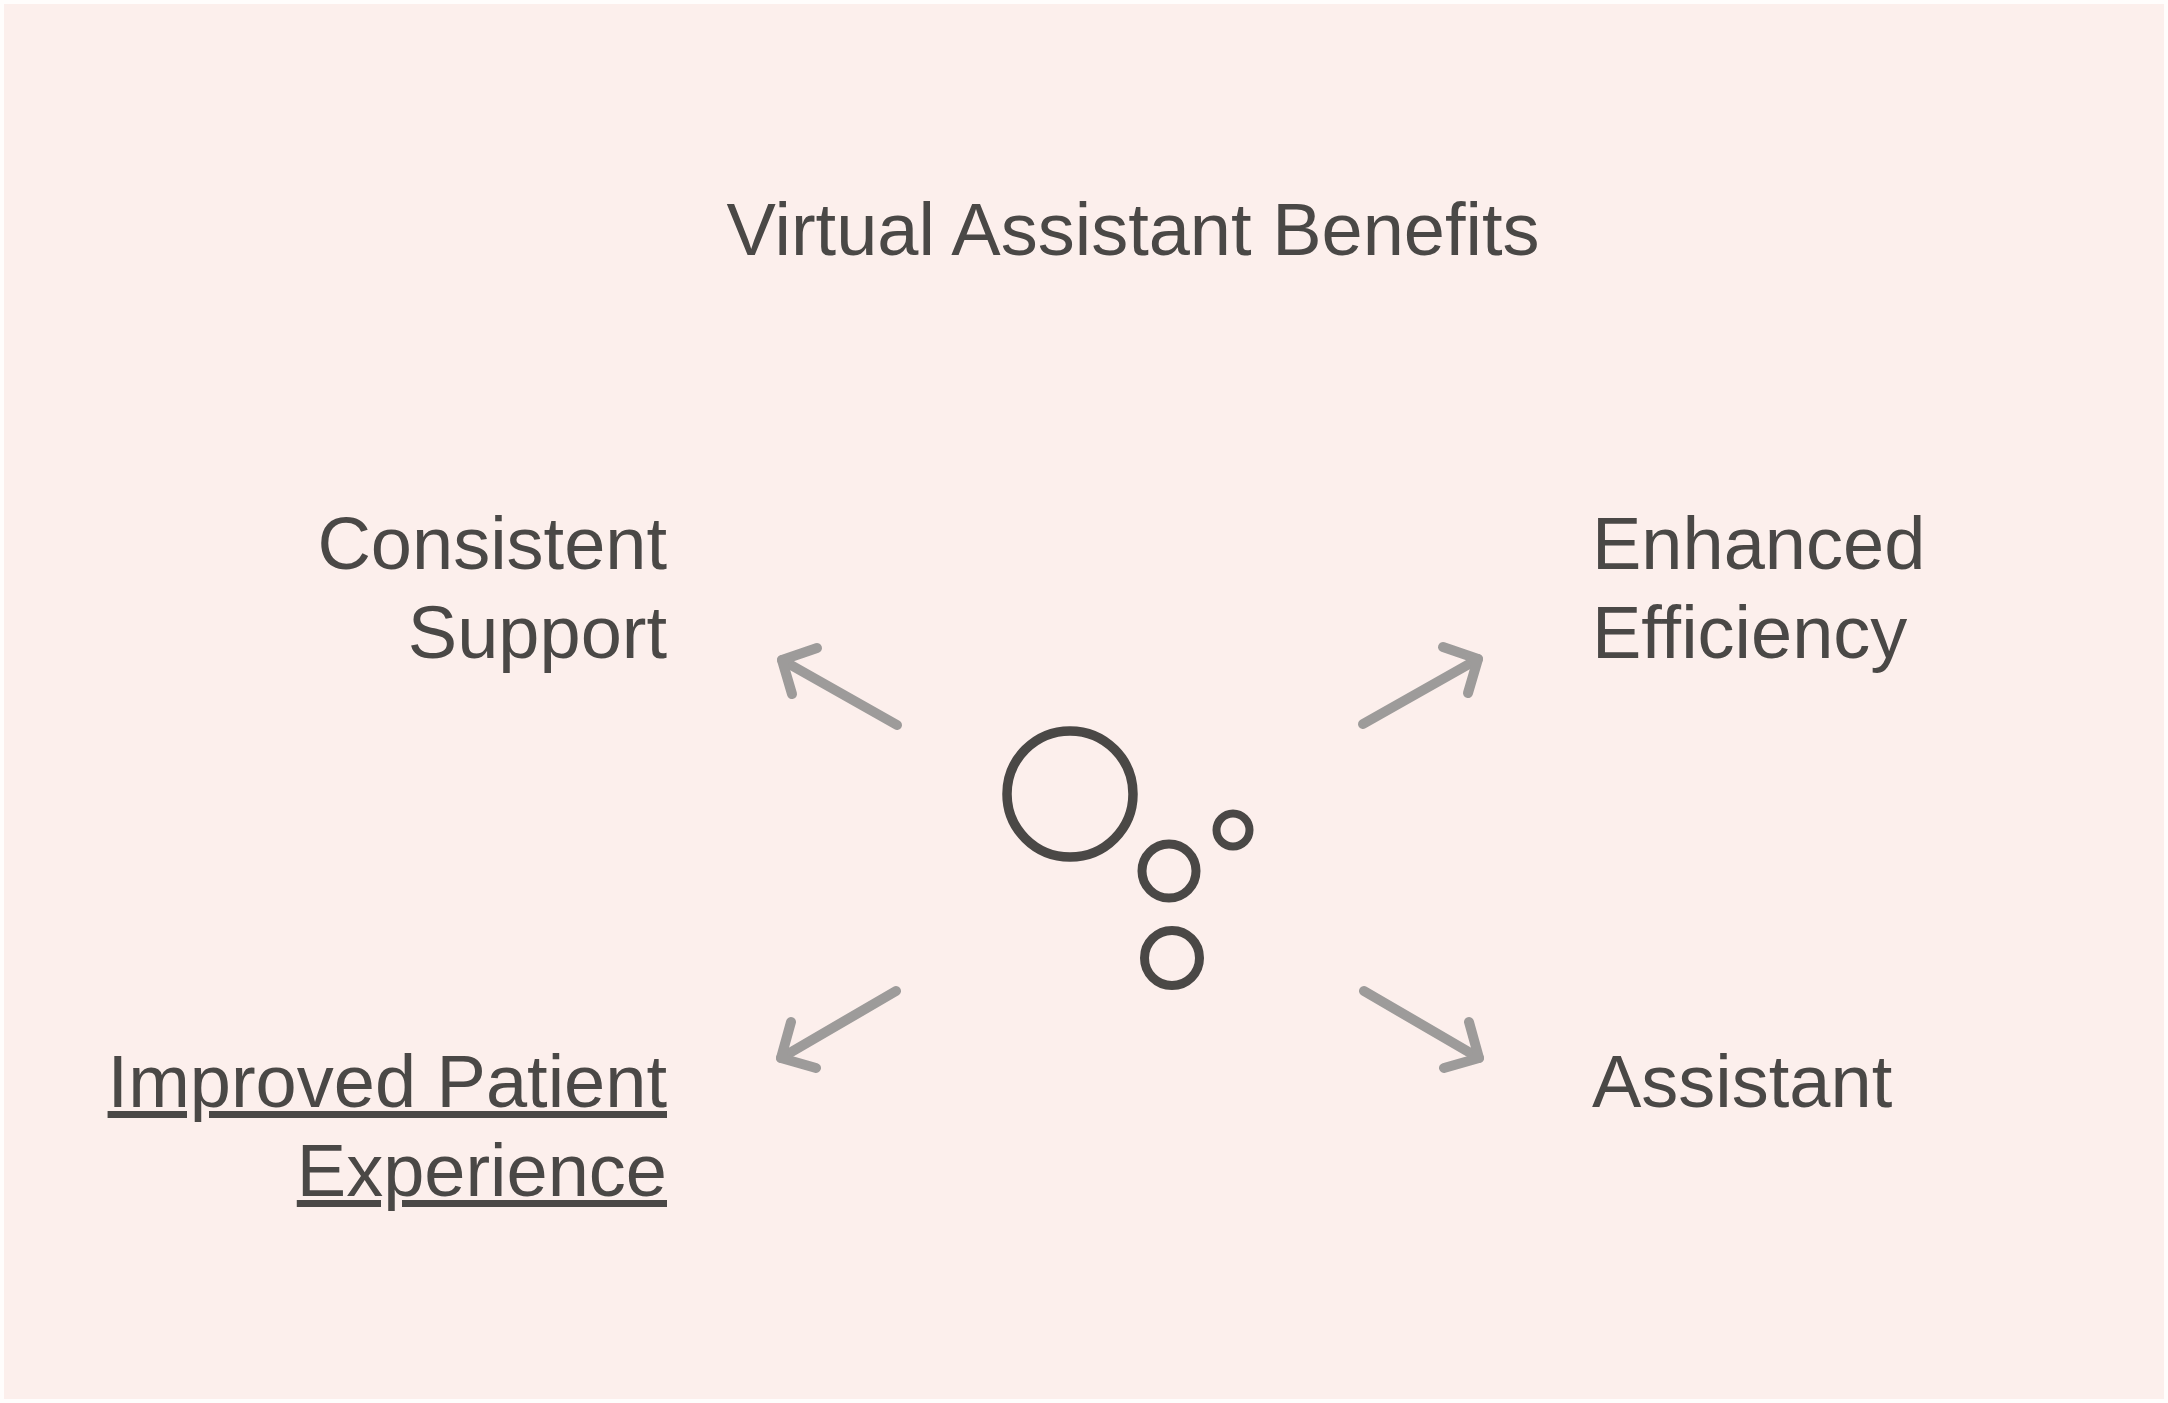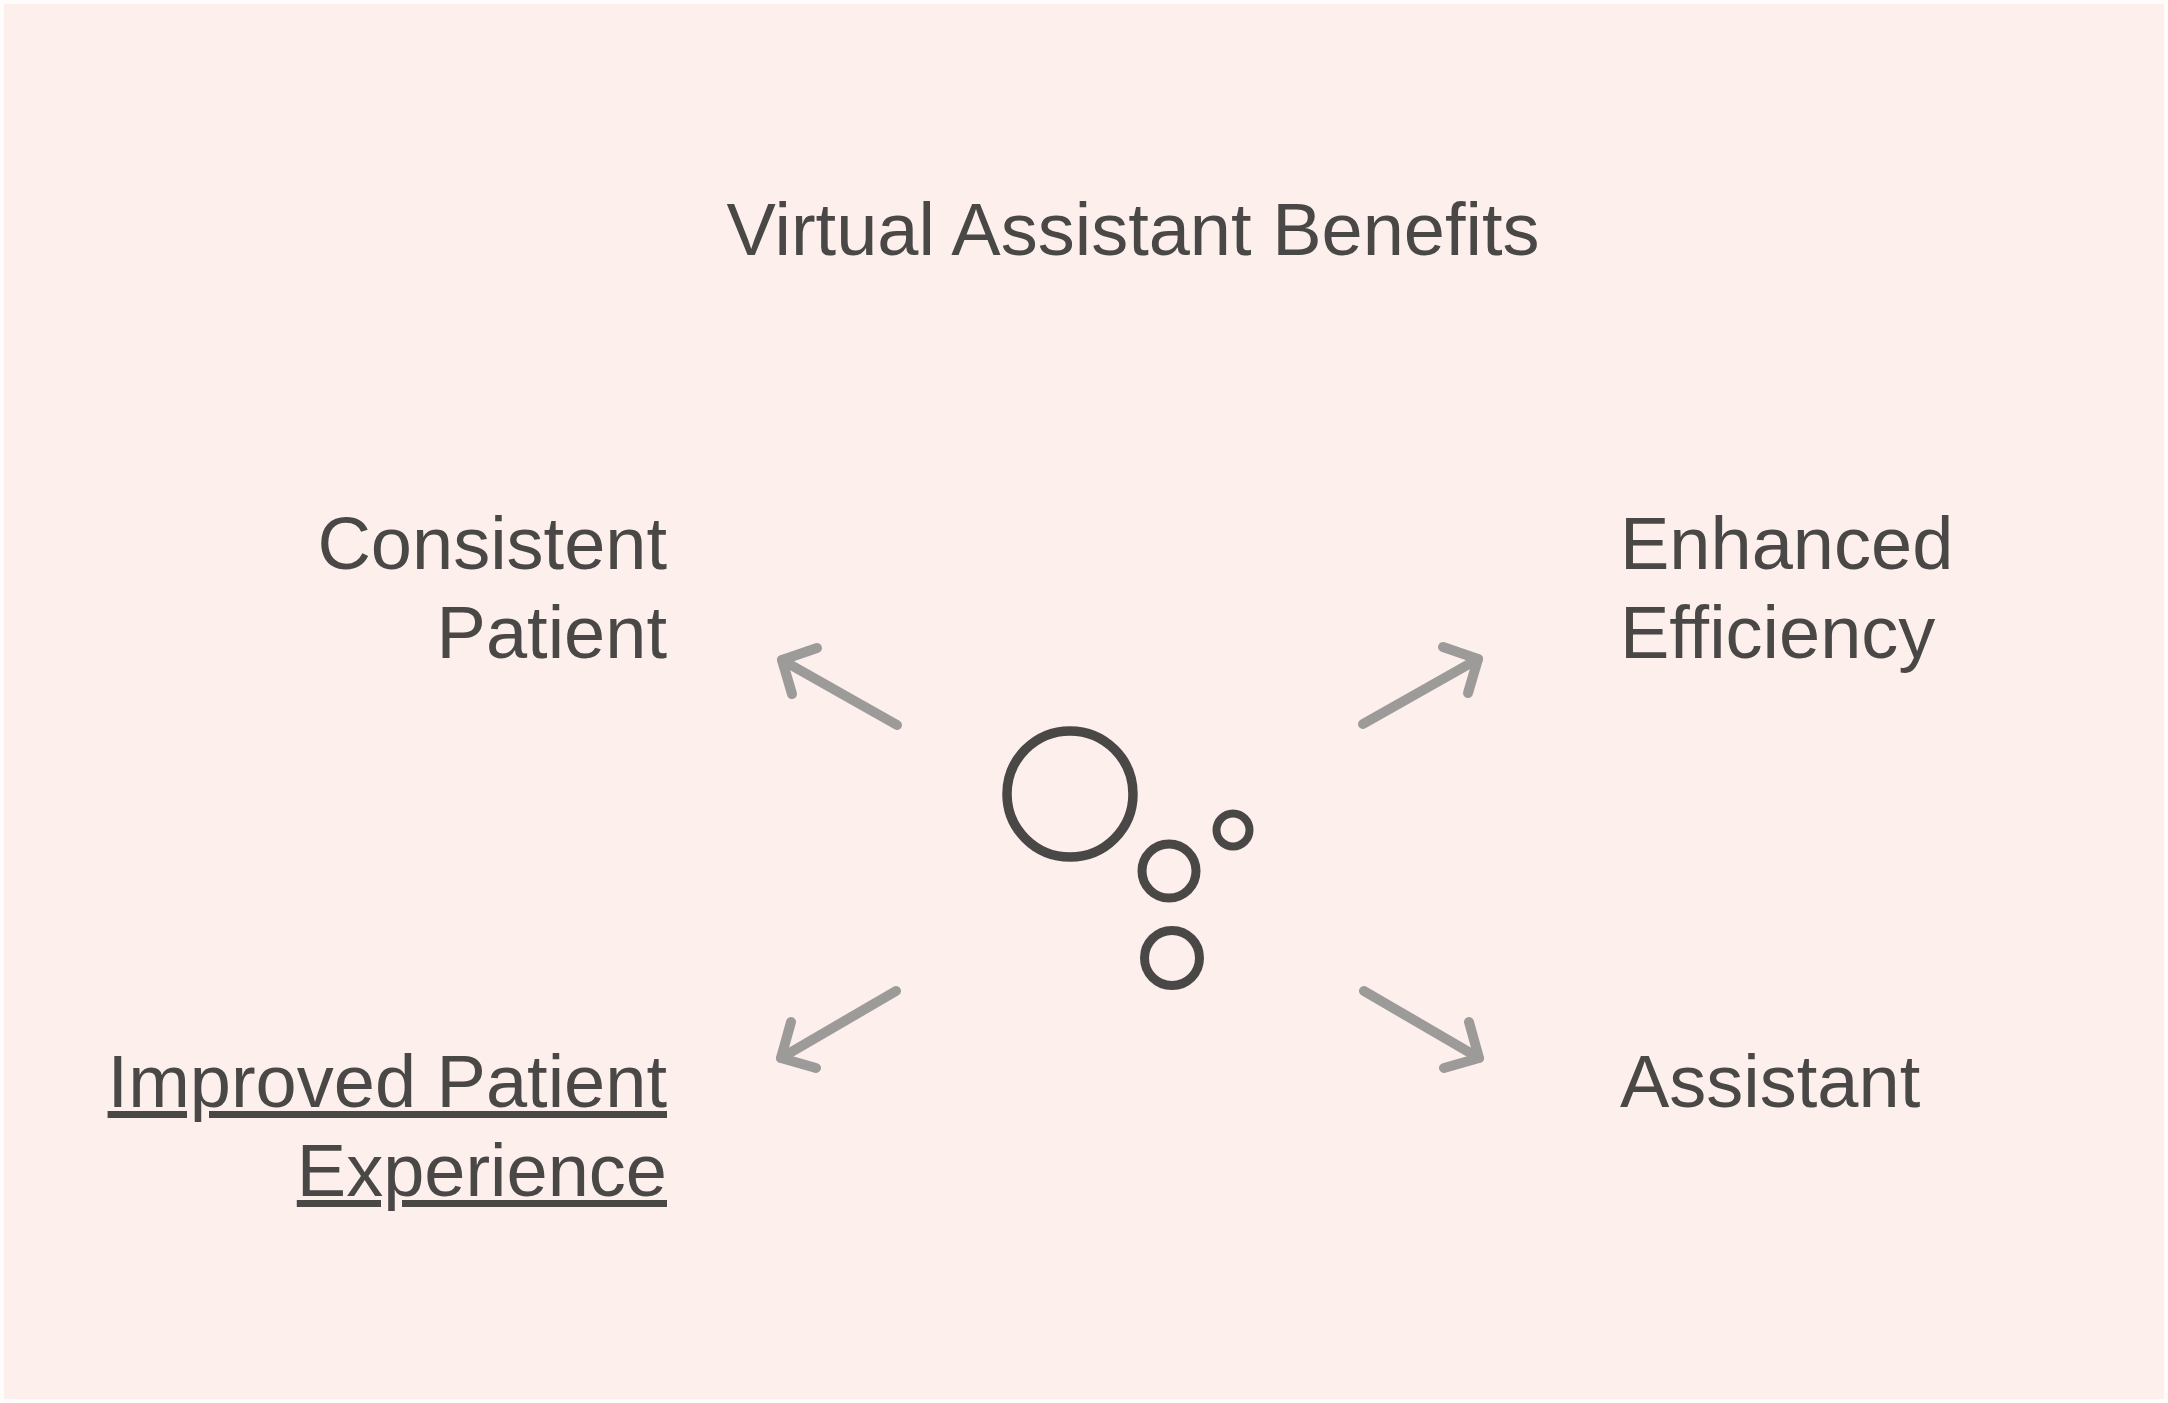--- a/index.html
+++ b/index.html
@@ -34,21 +34,21 @@
   }
   .label {
     position: absolute;
     font-size: 74px;
     font-weight: 400;
     line-height: 1.2;
     color: var(--text);
   }
   .label .line { display: block; white-space: nowrap; }
   .label.align-right { text-align: right; }
-  .label.align-left  { text-align: left; margin-left: 28px; }
+  .label.align-left  { text-align: left; }
   .label.pos-tl { top: 500px;  right: 1501px; }
   .label.pos-tr { top: 500px;  left: 1592px; }
   .label.pos-bl { top: 1038px; right: 1501px; text-decoration: underline; }
   .label.pos-br { top: 1038px; left: 1592px; }
   svg.overlay {
     position: absolute;
     inset: 0;
     width: 2168px;
     height: 1403px;
     display: block;
@@ -67,21 +67,21 @@
 </style>
 </head>
 <body>
 
 <div class="canvas">
 
   <h1 class="title">Virtual Assistant Benefits</h1>
 
   <div class="label align-right pos-tl">
     <span class="line">Consistent</span>
-    <span class="line">Patient</span>
+    <span class="line">Support</span>
   </div>
 
   <div class="label align-left pos-tr">
     <span class="line">Enhanced</span>
     <span class="line">Efficiency</span>
   </div>
 
   <div class="label align-right pos-bl">
     <span class="line">Improved Patient</span>
     <span class="line">Experience</span>

